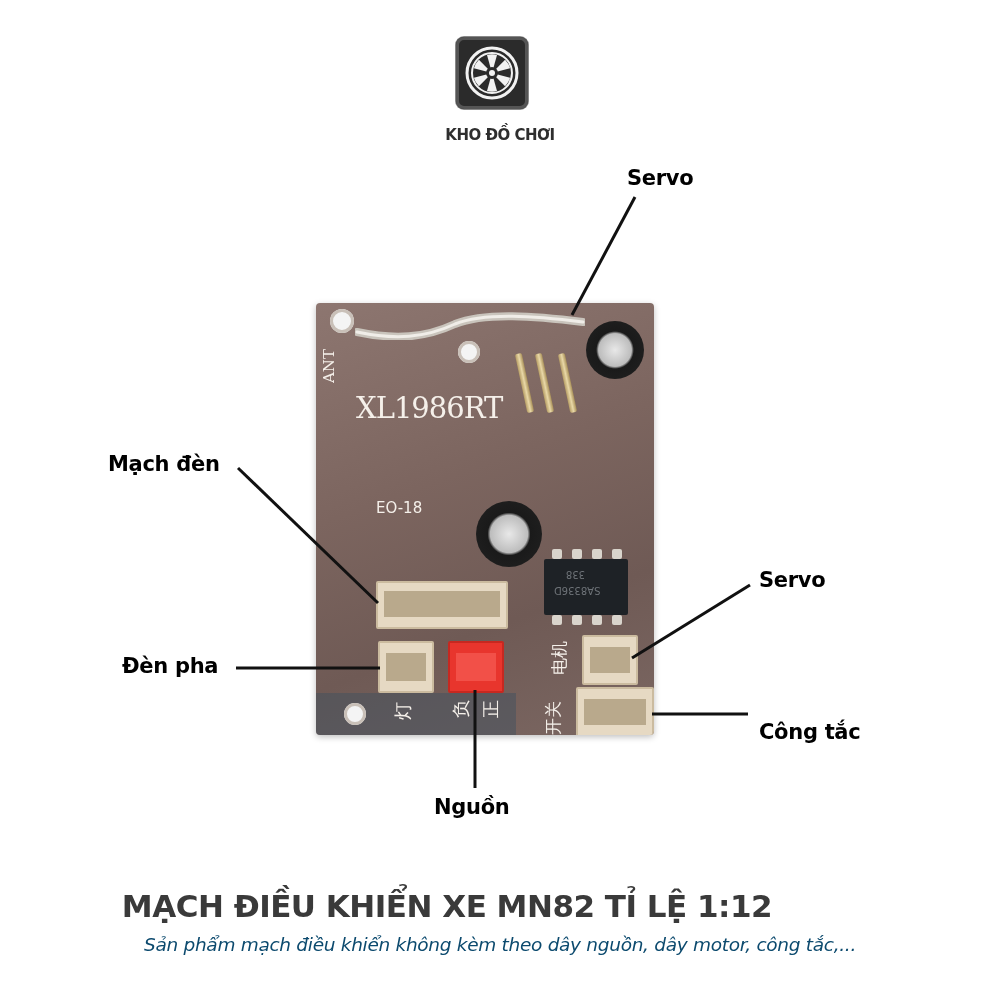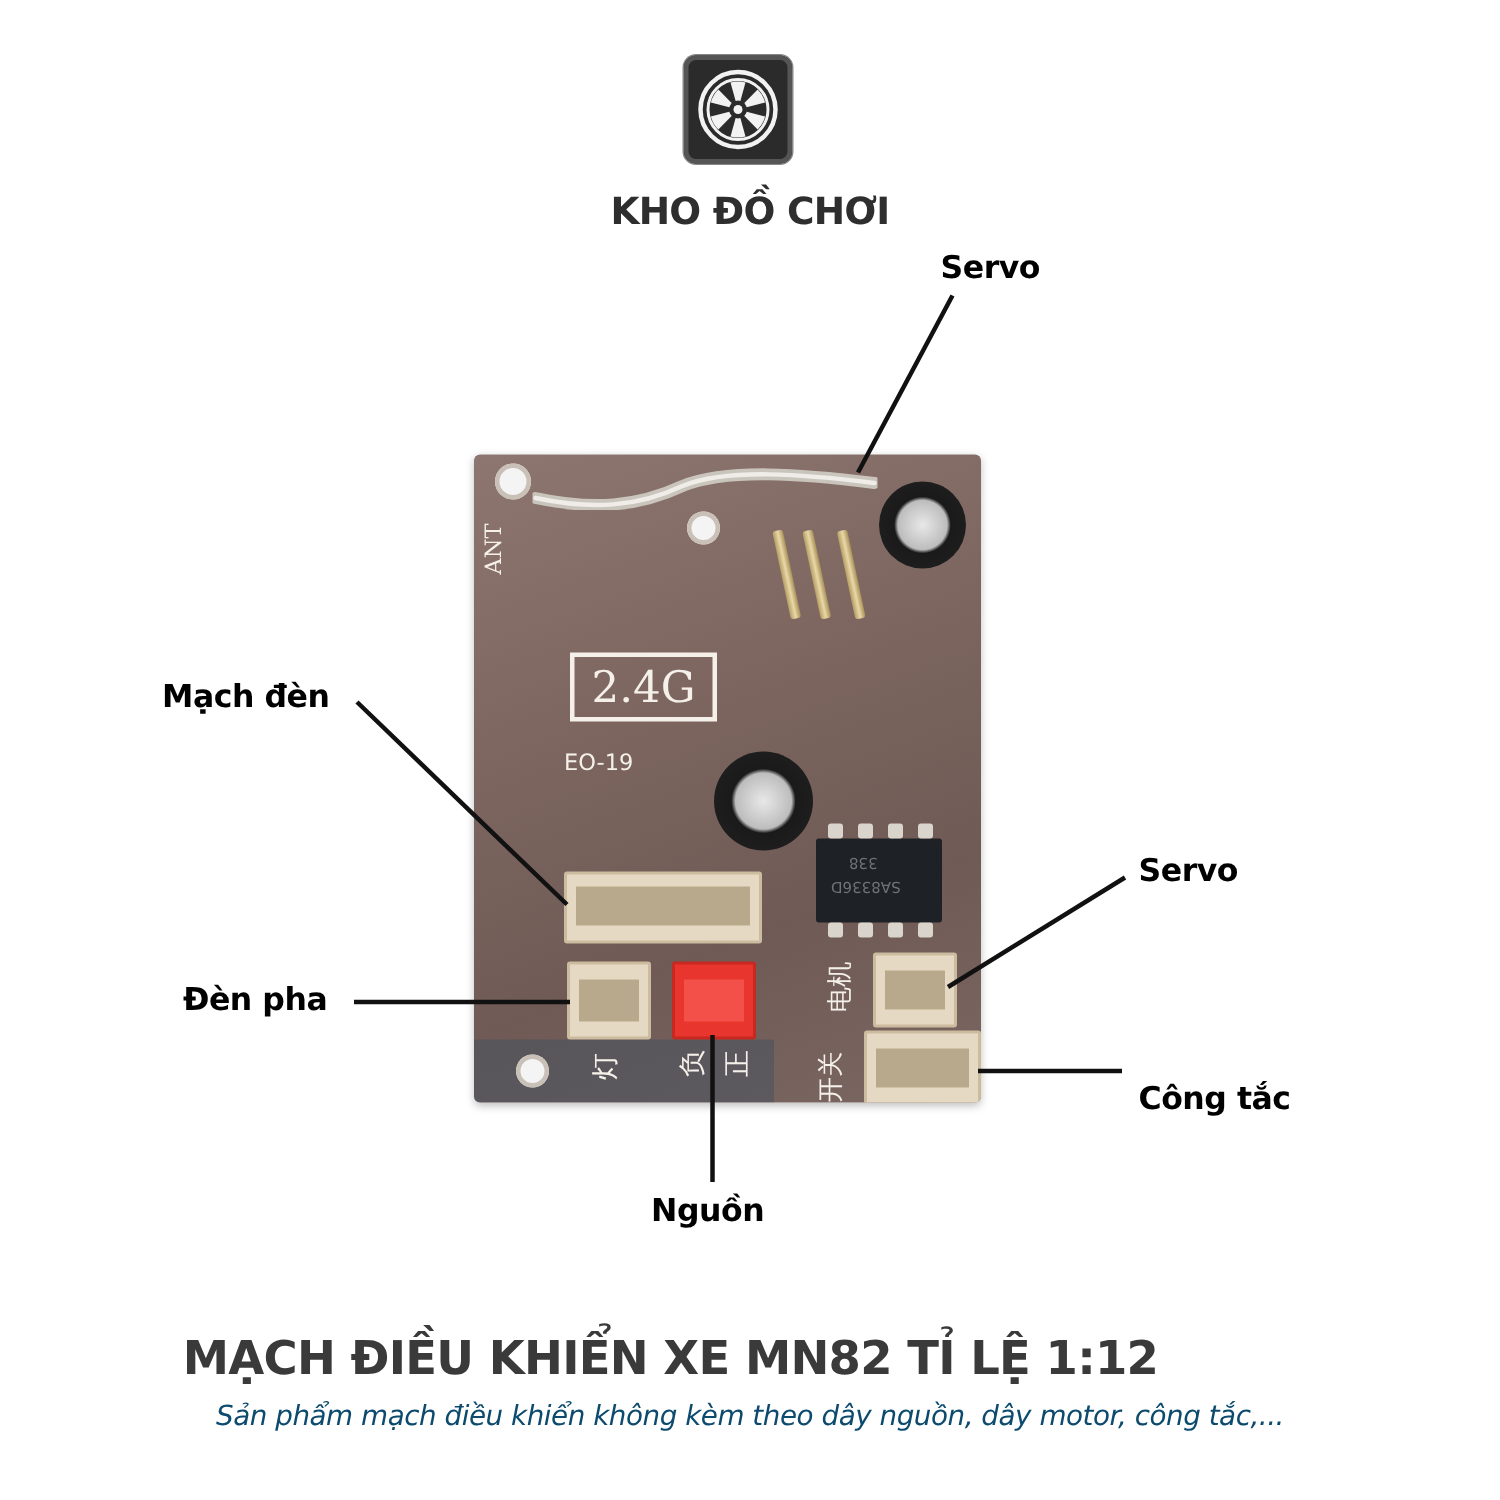--- a/index.html
+++ b/index.html
@@ -1,20 +1,20 @@
 <!DOCTYPE html>
 <html><head>
 <meta charset="utf-8">
 <style>
   html,body{margin:0;padding:0;background:#ffffff;}
   body{width:1000px;height:1000px;position:relative;overflow:hidden;font-family:"DejaVu Sans","Liberation Sans",sans-serif;}
   .abs{position:absolute;}
   
   .logo-box{left:456px;top:37px;width:72px;height:72px;background:#2b2b2b;border-radius:8px;box-shadow:inset 0 0 0 3px #555,0 0 0 1px #888;}
-  .logo-text{left:380px;top:126px;width:240px;text-align:center;font-family:"DejaVu Sans",sans-serif;font-weight:bold;font-size:25px;color:#2e2e2e;letter-spacing:-0.5px;}
+  .logo-text{left:380px;top:126px;width:240px;text-align:center;font-family:"DejaVu Sans",sans-serif;font-weight:bold;font-size:15px;color:#2e2e2e;letter-spacing:-0.5px;}
   
   .callout{font-family:"DejaVu Sans",sans-serif;font-weight:bold;font-size:21px;color:#000000;white-space:nowrap;letter-spacing:-0.3px;}
   
   .pcb{left:316px;top:303px;width:338px;height:432px;background:linear-gradient(160deg,#8d7670 0%,#7c655f 40%,#6f5a55 70%,#7b6762 100%);border-radius:4px;box-shadow:0 2px 6px rgba(0,0,0,0.25);overflow:hidden;}
   .pcb-shade{left:0;top:390px;width:200px;height:42px;background:rgba(60,80,95,0.45);}
   .hole{background:#f4f4f4;border-radius:50%;box-shadow:inset 0 0 0 3px #c9c0b8;}
   .silk{color:#f5f0ea;font-family:"DejaVu Serif","Liberation Serif",serif;}
   .silk-box{border:3px solid #f5f0ea;}
   .cap{border-radius:50%;background:radial-gradient(circle at 50% 50%,#e8e8e8 0%,#bdbdbd 40%,#1a1a1a 46%,#222 100%);}
   .chip{background:#1e2226;border-radius:2px;}
@@ -49,24 +49,22 @@
   </svg>
 </div>
 <div class="abs logo-text">KHO ĐỒ CHƠI</div>
 
 <div class="abs pcb">
   <div class="abs pcb-shade"></div>
   <div class="abs hole" style="left:14px;top:6px;width:24px;height:24px;"></div>
   <div class="abs hole" style="left:142px;top:38px;width:22px;height:22px;"></div>
   <div class="abs hole" style="left:28px;top:400px;width:22px;height:22px;"></div>
   <div class="abs silk" style="left:4px;top:40px;font-size:15px;transform:rotate(-90deg);transform-origin:left top;top:80px;">ANT</div>
-  <div class="abs silk-box" style="left:64px;top:132px;width:92px;height:40px;">
-    <div class="silk" style="text-align:center;font-size:29px;line-height:40px;">2.4G</div>
-  </div>
-  <div class="abs silk" style="left:60px;top:196px;font-size:15px;font-family:'DejaVu Sans',sans-serif;">EO-19</div>
+  <div class="abs silk" style="left:40px;top:88px;font-size:29px;letter-spacing:-1px;">XL1986RT</div>
+  <div class="abs silk" style="left:60px;top:196px;font-size:15px;font-family:'DejaVu Sans',sans-serif;">EO-18</div>
 
   <div class="abs cap" style="left:270px;top:18px;width:58px;height:58px;"></div>
   <div class="abs cap" style="left:160px;top:198px;width:66px;height:66px;"></div>
 
   <div class="abs header-pin" style="left:205px;top:50px;transform:rotate(-12deg);"></div>
   <div class="abs header-pin" style="left:225px;top:50px;transform:rotate(-12deg);"></div>
   <div class="abs header-pin" style="left:248px;top:50px;transform:rotate(-12deg);"></div>
 
   <div class="abs chip" style="left:228px;top:256px;width:84px;height:56px;">
     <div style="position:absolute;left:22px;top:10px;color:#6e7378;font-size:10px;transform:rotate(180deg);">338</div>

